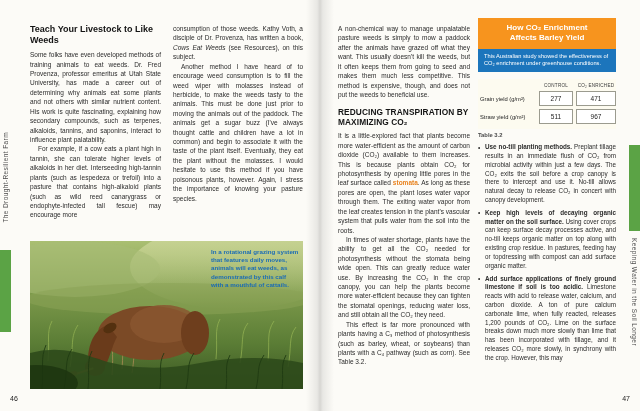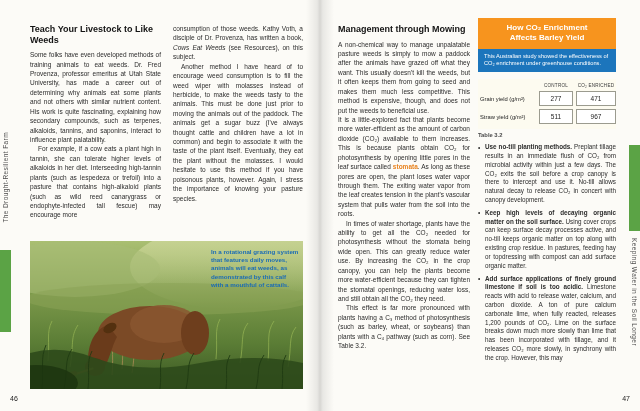--- a/index.html
+++ b/index.html
@@ -141,23 +141,23 @@
 
     <div class="pagenum pl">46</div>
   </div>
 
   <div class="page right">
 
     <div class="chapter-tab" style="right:0; top:145px; height:86px;"></div>
     <div class="spine-text" style="right:2px; top:238px;">Keeping Water in the Soil Longer</div>
 
     <div class="col" style="left:18px; top:24px; width:132px;">
-      <h2 class="article-heading">Management through Mowing</h2>
       <p class="bt">A non-chemical way to manage unpalatable pasture weeds is simply to mow a paddock after the animals have grazed off what they want. This usually doesn't kill the weeds, but it often keeps them from going to seed and makes them much less competitive. This method is expensive, though, and does not put the weeds to beneficial use.</p>
 
+      <h3 class="caps-heading">REDUCING TRANSPIRATION BY MAXIMIZING CO₂</h3>
       <p class="bt"><span>It is a little-explored fact that plants become more water-efficient as the amount of carbon dioxide (CO₂) available to them increases. This is because plants obtain CO₂ for photosynthesis by opening little pores in the leaf surface called </span><span class="link">stomata</span><span>. As long as these pores are open, the plant loses water vapor through them. The exiting water vapor from the leaf creates tension in the plant's vascular system that pulls water from the soil into the roots.</span></p>
       <p class="bt indent">In times of water shortage, plants have the ability to get all the CO₂ needed for photosynthesis without the stomata being wide open. This can greatly reduce water use. By increasing the CO₂ in the crop canopy, you can help the plants become more water-efficient because they can tighten the stomatal openings, reducing water loss, and still obtain all the CO₂ they need.</p>
       <p class="bt indent">This effect is far more pronounced with plants having a C₃ method of photosynthesis (such as barley, wheat, or soybeans) than plants with a C₄ pathway (such as corn). See Table 3.2.</p>
     </div>
 
     <div class="sidebar">
       <div class="box-orange">How CO₂ Enrichment Affects Barley Yield</div>
       <div class="box-blue">This Australian study showed the effectiveness of CO₂ enrichment under greenhouse conditions.</div>
 
       <div class="yield-table">

